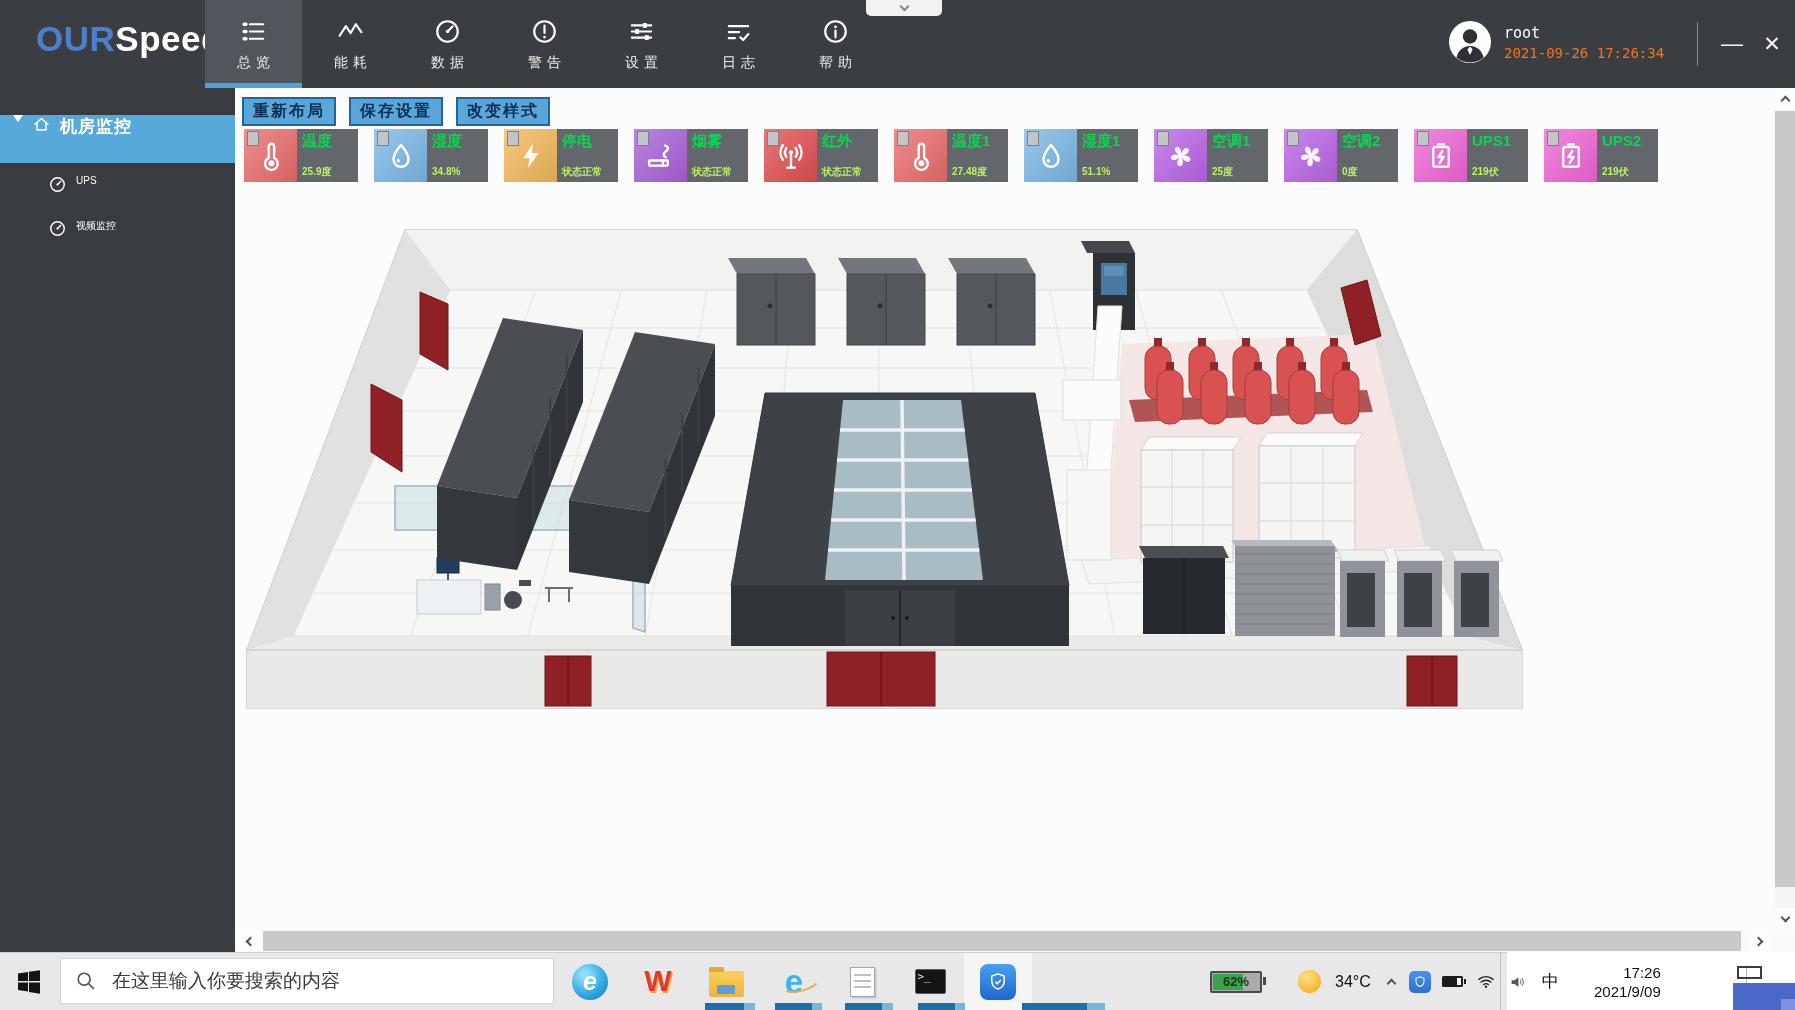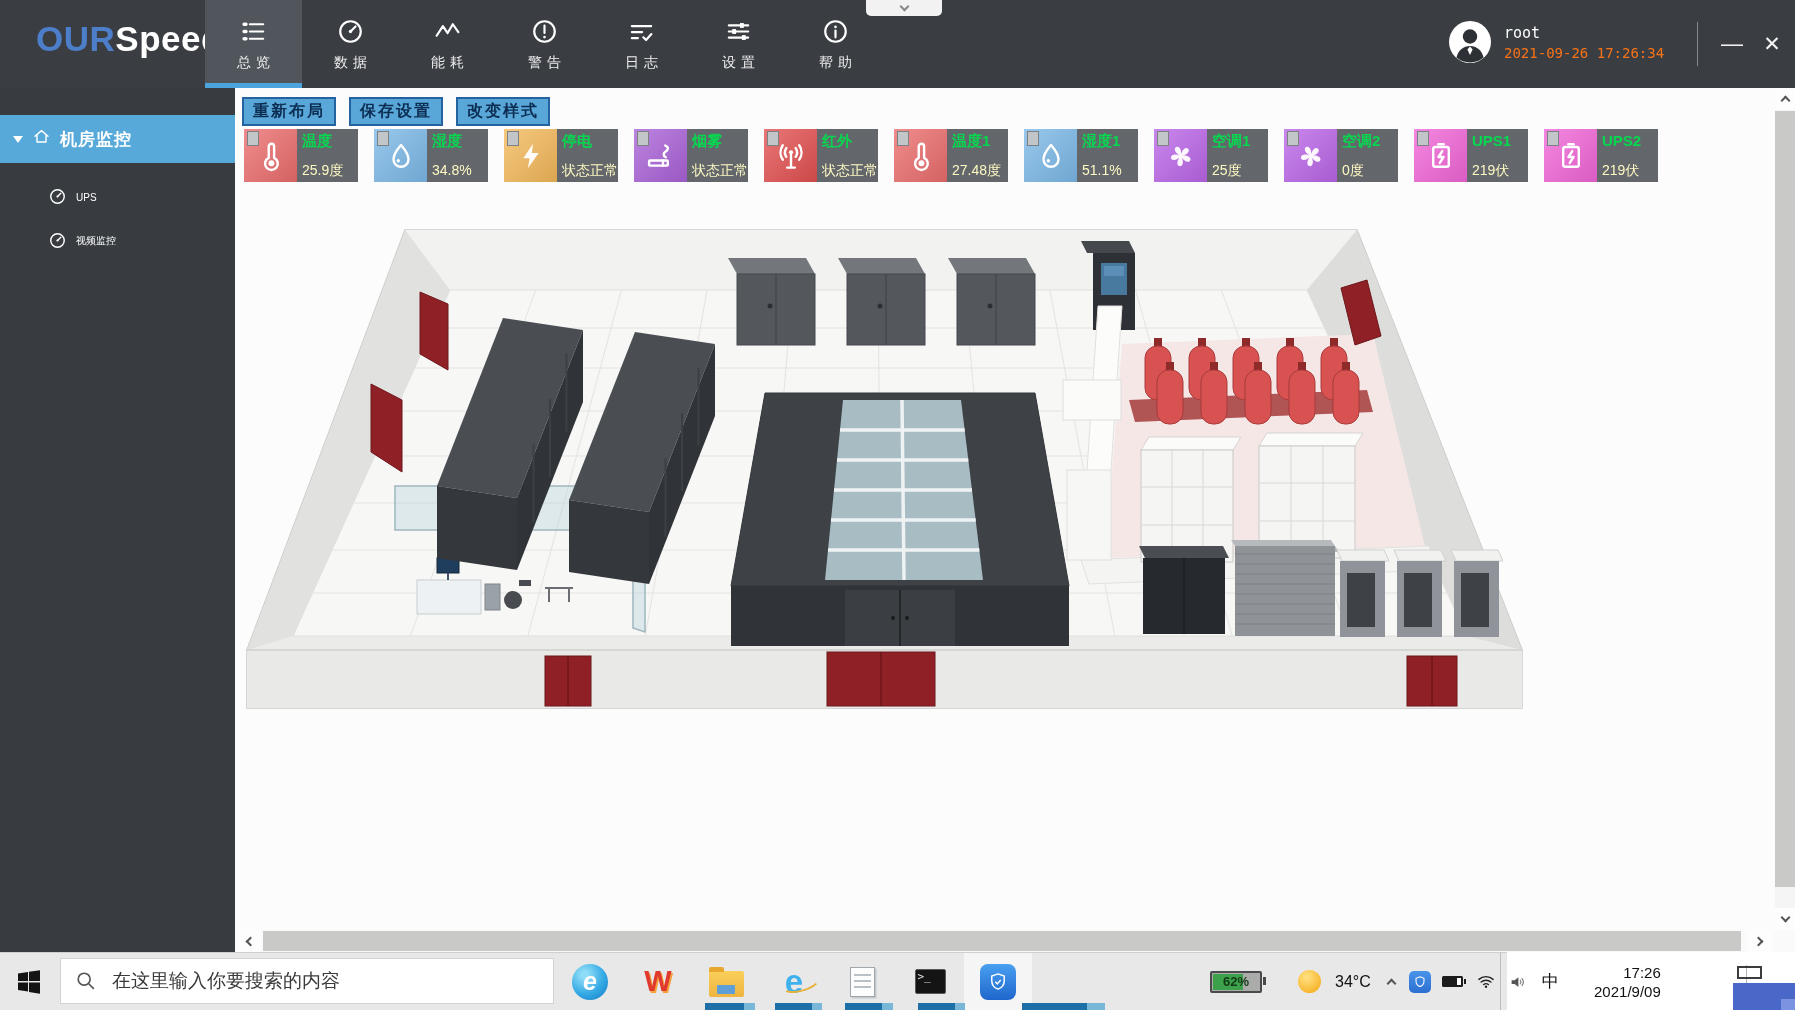--- a/index.html
+++ b/index.html
@@ -30,42 +30,42 @@
   .user .name{color:#fff;font-size:15px}
   .user .dt{color:#f97316;font-size:14px;white-space:nowrap}
   .win-sep{position:absolute;left:1697px;top:22px;width:1px;height:44px;background:#85888b}
   .btn-min,.btn-close{position:absolute;top:24px;width:36px;height:40px;color:#f2f2f2;
        display:flex;align-items:center;justify-content:center;cursor:pointer;font-weight:300}
   .btn-min{left:1714px;font-size:22px}
   .btn-close{left:1754px;font-size:21px}
 
   
   .sidebar{position:absolute;left:0;top:88px;width:235px;height:864px;background:#383c41}
-  .side-item{display:flex;align-items:center;color:#fff;cursor:pointer}
+  .side-item{display:flex;color:#fff;cursor:pointer}
   .side-item.root{margin-top:27px;height:48px;background:#57a9d9;font-weight:700;font-size:17px;gap:9px;
        padding-left:13px;letter-spacing:1px}
   .side-item.child{height:44px;padding-left:48px;font-size:10px;gap:9px}
   .side-item.child:nth-of-type(2){margin-top:12px}
   .tri{width:0;height:0;border-left:5px solid transparent;border-right:5px solid transparent;border-top:7px solid #fff}
   .side-item svg{width:19px;height:19px;fill:none;stroke:#fff;stroke-width:1.8;stroke-linecap:round;stroke-linejoin:round}
 
   
   .content{position:absolute;left:235px;top:88px;width:1540px;height:842px;background:#fcfcfc}
   .toolbar{position:absolute;left:7px;top:9px;display:flex;gap:13px}
   .tbtn{height:29px;padding:0 9px;background:#58a7d8;border:2px solid #2563a0;color:#0c2d52;font-weight:700;
        font-size:16px;letter-spacing:2px;display:flex;align-items:center;cursor:pointer}
   .badges{position:absolute;left:9px;top:41px;display:flex;gap:16px}
   .badge{display:flex;cursor:pointer}
   .bicon{width:53px;height:53px;position:relative;display:flex;align-items:center;justify-content:center}
   .bicon::after{content:"";position:absolute;inset:0;background:linear-gradient(135deg,rgba(255,255,255,.22),rgba(0,0,0,.10));pointer-events:none}
   .bicon .tag{position:absolute;left:3px;top:2px;width:12px;height:15px;background:#c2c6c8;border:1px solid #7c8184;z-index:2}
   .bicon svg{width:34px;height:34px;position:relative;z-index:1;fill:none;stroke:#fff;stroke-width:1.7;stroke-linecap:round;stroke-linejoin:round}
   .binfo{width:61px;height:53px;background:#63676b;padding:4px 3px 5px 5px;display:flex;flex-direction:column;justify-content:space-between}
   .blabel{color:#07d64f;font-size:15px;font-weight:700;line-height:1;white-space:nowrap}
-  .bvalue{color:#fef9c3;font-size:14px;font-weight:400;line-height:1;white-space:nowrap}
+  .bvalue{color:#bef264;font-size:10px;font-weight:700;line-height:1;white-space:nowrap}
   .scene{position:absolute;left:10px;top:140px;width:1500px;height:620px;cursor:grab}
   .scene svg{width:100%;height:100%;display:block}
 
   
   .vscroll{position:absolute;left:1775px;top:88px;width:20px;height:842px;background:#f5f5f5}
   .vbtn{position:absolute;left:0;width:20px;height:22px;background:#fdfdfd;display:flex;align-items:center;justify-content:center;cursor:pointer}
   .vbtn.up{top:0}.vbtn.down{bottom:0}
   .vthumb{position:absolute;left:0;top:23px;width:20px;height:776px;background:#c9c9c7;cursor:pointer}
   .hscroll{position:absolute;left:235px;top:930px;width:1560px;height:22px;background:#fafafa}
   .hbtn{position:absolute;top:0;width:24px;height:22px;background:#fdfdfd;display:flex;align-items:center;justify-content:center;cursor:pointer}
@@ -133,64 +133,64 @@
           <svg viewBox="0 0 24 24">
             <path d="M9 6h11M9 12h11M9 18h11"></path>
             <path d="M4.2 6h1.6M4.2 12h1.6M4.2 18h1.6" stroke-width="2.8"></path>
           </svg>
         </span>
         <span class="nlabel">总览</span>
       </div>
       <div class="tab">
         <span class="nicon">
           <svg viewBox="0 0 24 24">
+            <path d="M3 15.5 8.2 7.5l3.9 5.8L16.4 6 21 12.6"></path>
+          </svg>
+        </span>
+        <span class="nlabel">能耗</span>
+      </div>
+      <div class="tab">
+        <span class="nicon">
+          <svg viewBox="0 0 24 24">
             <circle cx="12" cy="12" r="8.5"></circle>
             <path d="M12 12l4.2-4.2"></path>
             <circle cx="12" cy="12" r="1.4" fill="#fff" stroke="none"></circle>
           </svg>
         </span>
         <span class="nlabel">数据</span>
       </div>
       <div class="tab">
         <span class="nicon">
           <svg viewBox="0 0 24 24">
-            <path d="M3 15.5 8.2 7.5l3.9 5.8L16.4 6 21 12.6"></path>
-          </svg>
-        </span>
-        <span class="nlabel">能耗</span>
-      </div>
-      <div class="tab">
-        <span class="nicon">
-          <svg viewBox="0 0 24 24">
             <circle cx="12" cy="12" r="8.5"></circle>
             <path d="M12 7.2v6"></path>
             <circle cx="12" cy="16.6" r="1.1" fill="#fff" stroke="none"></circle>
           </svg>
         </span>
         <span class="nlabel">警告</span>
-      </div>
-      <div class="tab">
-        <span class="nicon">
-          <svg viewBox="0 0 24 24">
-            <path d="M4 7.5h16M4 12.5h8.5M4 17.5h5"></path>
-            <path d="M13.5 16.8l2.3 2.3 4.4-5"></path>
-          </svg>
-        </span>
-        <span class="nlabel">日志</span>
       </div>
       <div class="tab">
         <span class="nicon">
           <svg viewBox="0 0 24 24">
             <path d="M4 7h16M4 12h16M4 17h16"></path>
             <rect x="13.2" y="5" width="3.2" height="4" fill="#fff" stroke="none"></rect>
             <rect x="6.8" y="10" width="3.2" height="4" fill="#fff" stroke="none"></rect>
             <rect x="14.8" y="15" width="3.2" height="4" fill="#fff" stroke="none"></rect>
           </svg>
         </span>
         <span class="nlabel">设置</span>
+      </div>
+      <div class="tab">
+        <span class="nicon">
+          <svg viewBox="0 0 24 24">
+            <path d="M4 7.5h16M4 12.5h8.5M4 17.5h5"></path>
+            <path d="M13.5 16.8l2.3 2.3 4.4-5"></path>
+          </svg>
+        </span>
+        <span class="nlabel">日志</span>
       </div>
       <div class="tab">
         <span class="nicon">
           <svg viewBox="0 0 24 24">
             <circle cx="12" cy="12" r="8.5"></circle>
             <circle cx="12" cy="8.2" r="1.1" fill="#fff" stroke="none"></circle>
             <path d="M12 11.2v5.6"></path>
           </svg>
         </span>
         <span class="nlabel">帮助</span>

